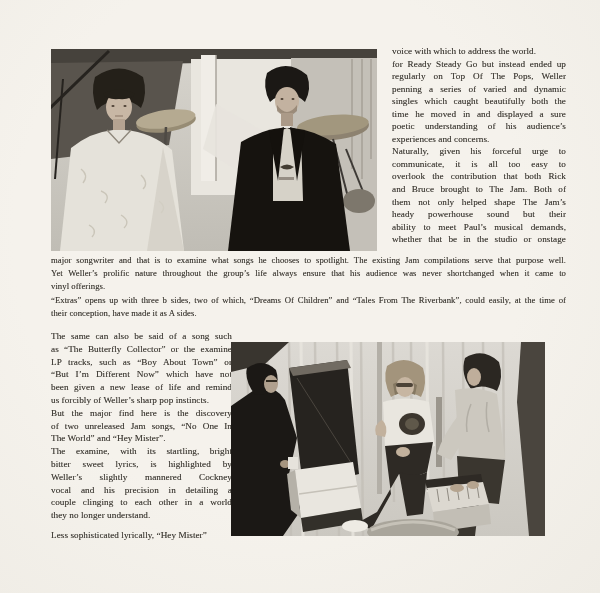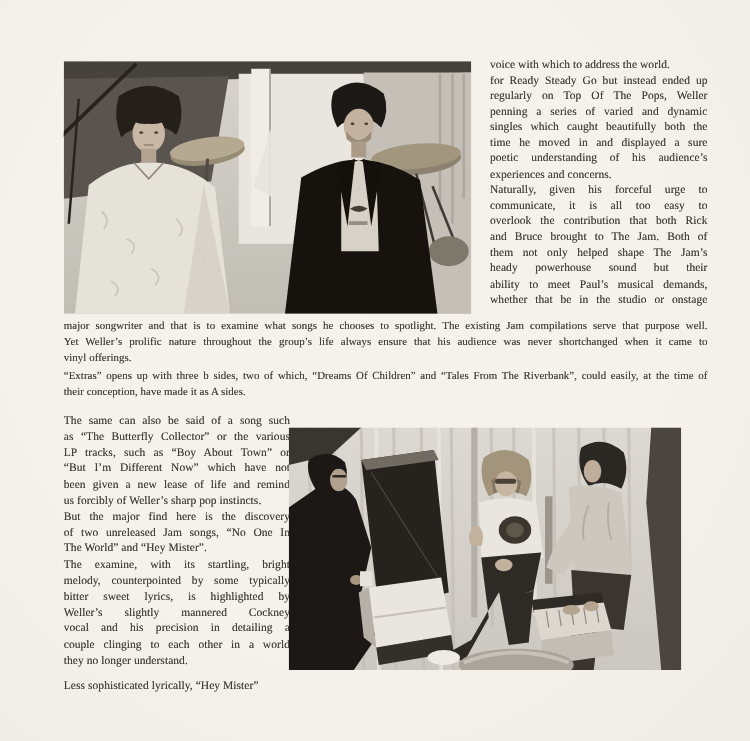--- a/index.html
+++ b/index.html
@@ -130,30 +130,29 @@
 <div id="full-width" class="textblock">
   <div class="ln">major songwriter and that is to examine what songs he chooses to spotlight. The existing Jam compilations serve that purpose well.</div>
   <div class="ln">Yet Weller’s prolific nature throughout the group’s life always ensure that his audience was never shortchanged when it came to</div>
   <div class="ln end">vinyl offerings.</div>
   <div class="ln">“Extras” opens up with three b sides, two of which, “Dreams Of Children” and “Tales From The Riverbank”, could easily, at the time of</div>
   <div class="ln end">their conception, have made it as A sides.</div>
 </div>
 
 <div id="left-col" class="textblock">
   <div class="ln">The same can also be said of a song such</div>
-  <div class="ln">as “The Butterfly Collector” or the various</div>
+  <div class="ln">as “The Butterfly Collector” or the examine</div>
   <div class="ln">LP tracks, such as “Boy About Town” or</div>
   <div class="ln">“But I’m Different Now” which have not</div>
   <div class="ln">been given a new lease of life and remind</div>
   <div class="ln end">us forcibly of Weller’s sharp pop instincts.</div>
   <div class="ln">But the major find here is the discovery</div>
   <div class="ln">of two unreleased Jam songs, “No One In</div>
   <div class="ln end">The World” and “Hey Mister”.</div>
   <div class="ln">The examine, with its startling, bright</div>
-  <div class="ln">melody, counterpointed by some typically</div>
   <div class="ln">bitter sweet lyrics, is highlighted by</div>
   <div class="ln">Weller’s slightly mannered Cockney</div>
   <div class="ln">vocal and his precision in detailing a</div>
   <div class="ln">couple clinging to each other in a world</div>
   <div class="ln end">they no longer understand.</div>
   <div class="ln end gap">Less sophisticated lyrically, “Hey Mister”</div>
 </div>
 
 <figure id="bottom-photo">
   <svg viewBox="0 0 314 194" preserveAspectRatio="none">

